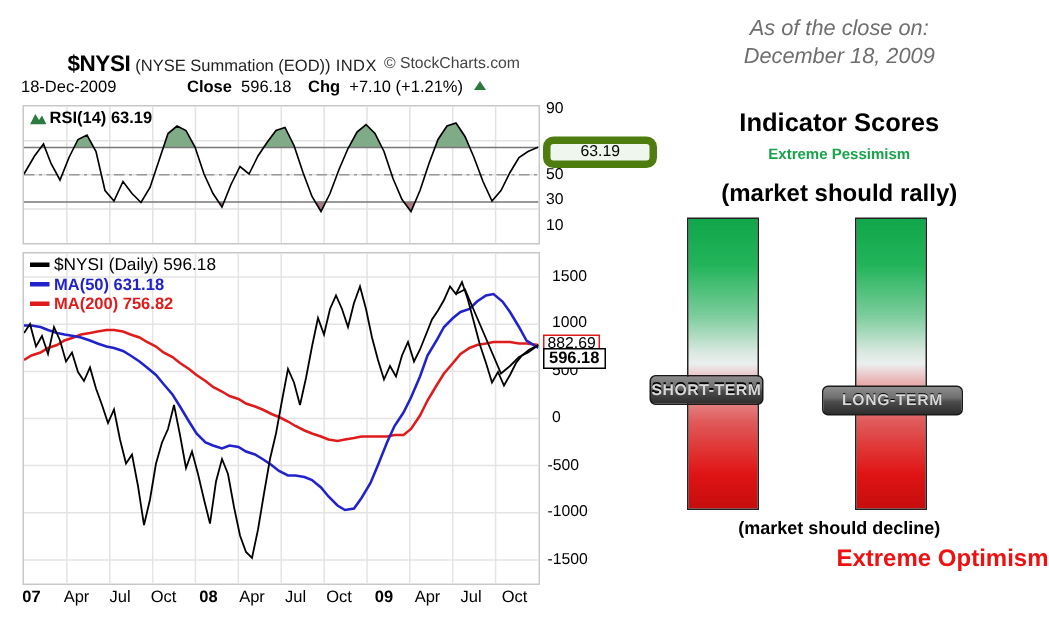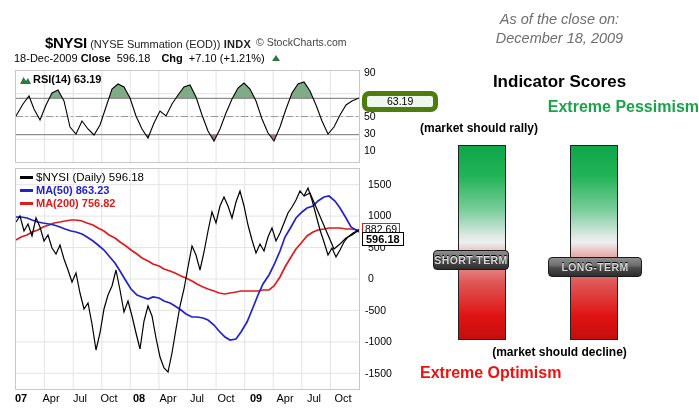--- a/index.html
+++ b/index.html
@@ -6,25 +6,25 @@
   body{width:699px;height:414px;position:relative;overflow:hidden;
        font-family:"Liberation Sans", sans-serif;color:#000;}
 
   
   #chart-panel{position:absolute;left:0;top:28px;width:420px;height:380px;}
 
   .hdr{position:absolute;left:14px;font-size:12px;white-space:nowrap;}
   #sym-line{top:6px;}
   #sym-line .sym{font-size:15px;font-weight:bold;letter-spacing:-.3px;margin-left:31px;}
   #sym-line .desc{font-size:11px;color:#222;}
-  #sym-line .indx{font-size:11px;color:#222;letter-spacing:.3px;font-weight:bold;}
+  #sym-line .indx{font-size:11px;color:#222;letter-spacing:.3px;}
   #brand{position:absolute;left:256px;top:8px;font-size:10.5px;color:#444;white-space:nowrap;}
   #quote-line{top:24px;font-size:11px;}
   #quote-line .date{font-weight:normal;}
-  #quote-line .lbl{font-weight:bold;}
+  #quote-line .lbl{font-weight:bold;margin-left:44px;}
   #quote-line .val{margin-left:3px;}
   #up-tri{display:inline-block;width:0;height:0;border-left:4px solid transparent;
           border-right:4px solid transparent;border-bottom:6px solid #2c7a3f;
           margin-left:4px;vertical-align:1px;}
 
   
   #rsi-plot{position:absolute;left:15px;top:42px;width:345px;height:93px;
             background:#fff;border:1px solid #c8c8c8;box-sizing:border-box;}
   #rsi-axis{position:absolute;left:362px;top:42px;width:56px;height:93px;}
   .rsi-tick{position:absolute;left:2px;font-size:10.5px;color:#000;}
@@ -58,27 +58,27 @@
   #xaxis{position:absolute;left:15px;top:364px;width:345px;height:18px;}
   .xt{position:absolute;top:0;font-size:11px;color:#000;transform:translateX(-50%);}
   .xt.bold{font-weight:bold;}
 
   
   #score-panel{position:absolute;left:420px;top:0;width:279px;height:414px;}
   #asof{position:absolute;left:0;right:0;top:10px;text-align:center;
         font-style:italic;font-size:14.5px;color:#6e6e6e;line-height:19px;}
   #score-title{position:absolute;left:0;right:0;top:72px;text-align:center;
         font-size:17px;font-weight:bold;color:#000;}
-  #top-label{position:absolute;left:0;right:0;top:98px;text-align:right;
-        font-size:16px;font-weight:bold;color:#19a34a;}
-  #top-sub{position:absolute;left:0;right:0;top:121px;
-        font-size:12px;font-weight:bold;color:#000;}
+  #top-label{position:absolute;left:0;right:0;top:98px;text-align:center;
+        font-size:10px;font-weight:bold;color:#19a34a;}
+  #top-sub{position:absolute;left:0;right:0;top:121px;text-align:center;
+        font-size:16px;font-weight:bold;color:#000;}
   #bot-sub{position:absolute;left:0;right:0;top:345px;text-align:center;
         font-size:12px;font-weight:bold;color:#000;}
-  #bot-label{position:absolute;left:0;right:0;top:364px;text-align:left;
+  #bot-label{position:absolute;left:0;right:0;top:364px;text-align:right;
         font-size:16px;font-weight:bold;color:#ee1111;}
 
   .gauge{position:absolute;top:145px;width:48px;height:195px;
          border:1px solid #222;box-sizing:border-box;
          background:linear-gradient(to bottom,
             #10a64a 0%, #23b45a 16%, #79cc9a 33%, #d9e8e0 46%,
             #eceff0 50%, #e9b3b3 56%, #e05a5a 70%, #e01414 88%, #c60d0d 100%);}
   #gauge-short{left:38px;}
   #gauge-long{left:150px;}
 
@@ -224,21 +224,21 @@
            L320,88 L324,81 L328,73 L332,68 L337,64 L343,61"></path>
       <path fill="none" stroke="#000" stroke-width="1.2" d="M288,27 L294,24 L300,38 L306,52 L312,66 L318,80 L324,75 L330,69 L336,66 L343,61"></path>
     </svg>
   </div>
 
   <div id="legend">
     <div class="l0">
       <span class="dash" style="background:#000"></span><span>$NYSI (Daily) 596.18</span>
     </div>
     <div class="l1">
-      <span class="dash" style="background:#2222cc"></span><span>MA(50) 863.23</span>
+      <span class="dash" style="background:#2222cc"></span><span>MA(50) 631.18</span>
     </div>
     <div class="l2">
       <span class="dash" style="background:#e01b1b"></span><span>MA(200) 756.82</span>
     </div>
   </div>
 
   <div id="price-axis">
     <div class="px-tick" style="top:10px">1500</div>
     <div class="px-tick" style="top:41px">1000</div>
     <div class="px-tick" style="top:73px">500</div>

